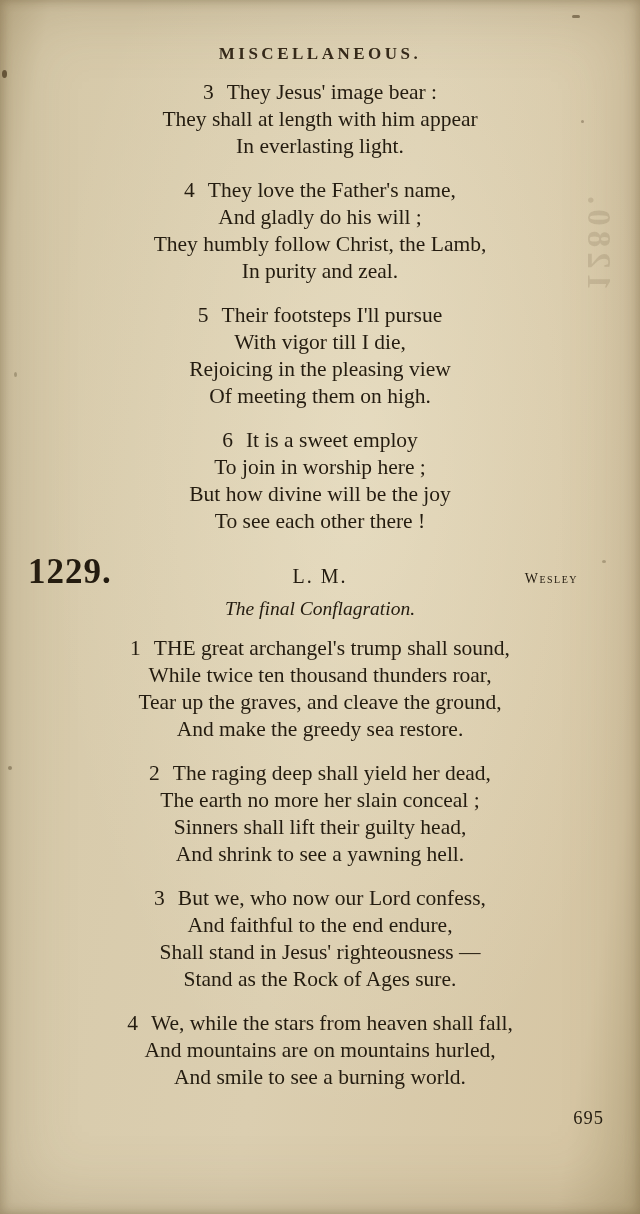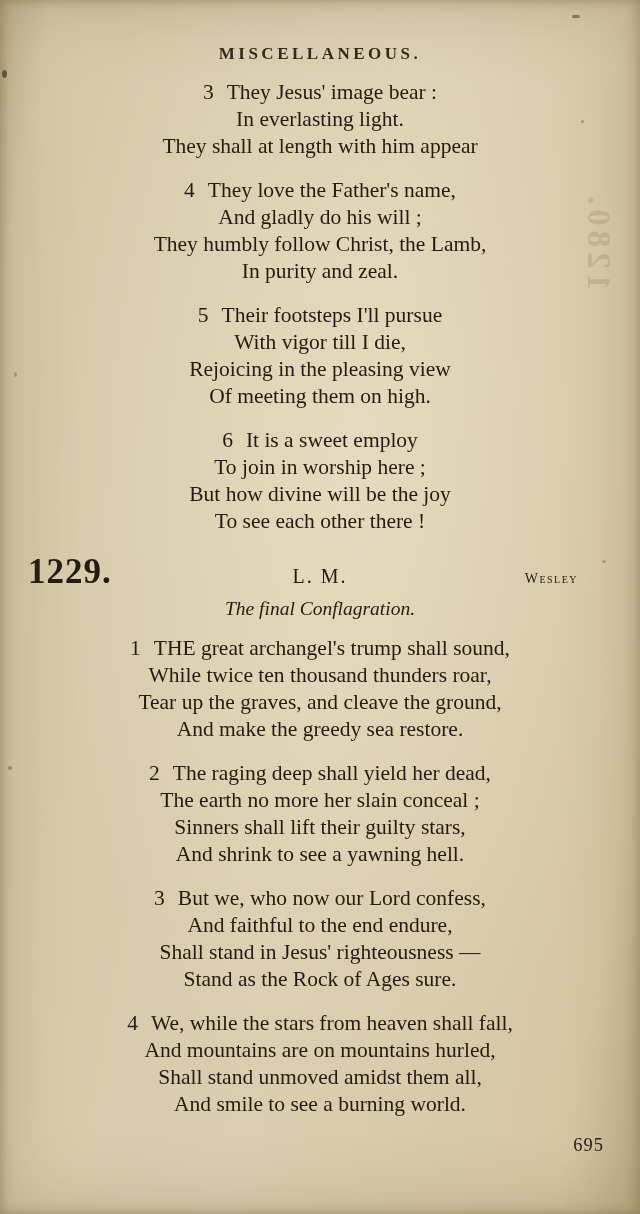--- a/index.html
+++ b/index.html
@@ -57,22 +57,22 @@
 
 <div class="page">
 
   <div class="running-head">MISCELLANEOUS.</div>
 
   <div class="bleed">1280.</div>
 
   <section class="stanzas" id="prev-stanzas">
       <div class="stanza">
         <div class="line"><span class="stanza-num">3</span><span>They Jesus' image bear :</span></div>
+        <div class="line">They shall at length with him appear</div>
         <div class="line">In everlasting light.</div>
-        <div class="line">They shall at length with him appear</div>
       </div>
       <div class="stanza">
         <div class="line"><span class="stanza-num">4</span><span>They love the Father's name,</span></div>
         <div class="line">And gladly do his will ;</div>
         <div class="line">They humbly follow Christ, the Lamb,</div>
         <div class="line">In purity and zeal.</div>
       </div>
       <div class="stanza">
         <div class="line"><span class="stanza-num">5</span><span>Their footsteps I'll pursue</span></div>
         <div class="line">With vigor till I die,</div>
@@ -98,33 +98,32 @@
   <section class="stanzas" id="hymn-stanzas">
       <div class="stanza">
         <div class="line"><span class="stanza-num">1</span><span>THE great archangel's trump shall sound,</span></div>
         <div class="line">While twice ten thousand thunders roar,</div>
         <div class="line">Tear up the graves, and cleave the ground,</div>
         <div class="line">And make the greedy sea restore.</div>
       </div>
       <div class="stanza">
         <div class="line"><span class="stanza-num">2</span><span>The raging deep shall yield her dead,</span></div>
         <div class="line">The earth no more her slain conceal ;</div>
-        <div class="line">Sinners shall lift their guilty stars,</div>
+        <div class="line">Sinners shall lift their guilty head,</div>
         <div class="line">And shrink to see a yawning hell.</div>
       </div>
       <div class="stanza">
         <div class="line"><span class="stanza-num">3</span><span>But we, who now our Lord confess,</span></div>
         <div class="line">And faithful to the end endure,</div>
         <div class="line">Shall stand in Jesus' righteousness —</div>
         <div class="line">Stand as the Rock of Ages sure.</div>
       </div>
       <div class="stanza">
         <div class="line"><span class="stanza-num">4</span><span>We, while the stars from heaven shall fall,</span></div>
         <div class="line">And mountains are on mountains hurled,</div>
-        <div class="line">Shall stand unmoved amidst them all,</div>
         <div class="line">And smile to see a burning world.</div>
       </div>
     </section>
 
   <div class="page-number">695</div>
 
   <span class="speck s1"></span>
   <span class="speck s2"></span>
   <span class="speck s3"></span>
   <span class="speck s4"></span>

